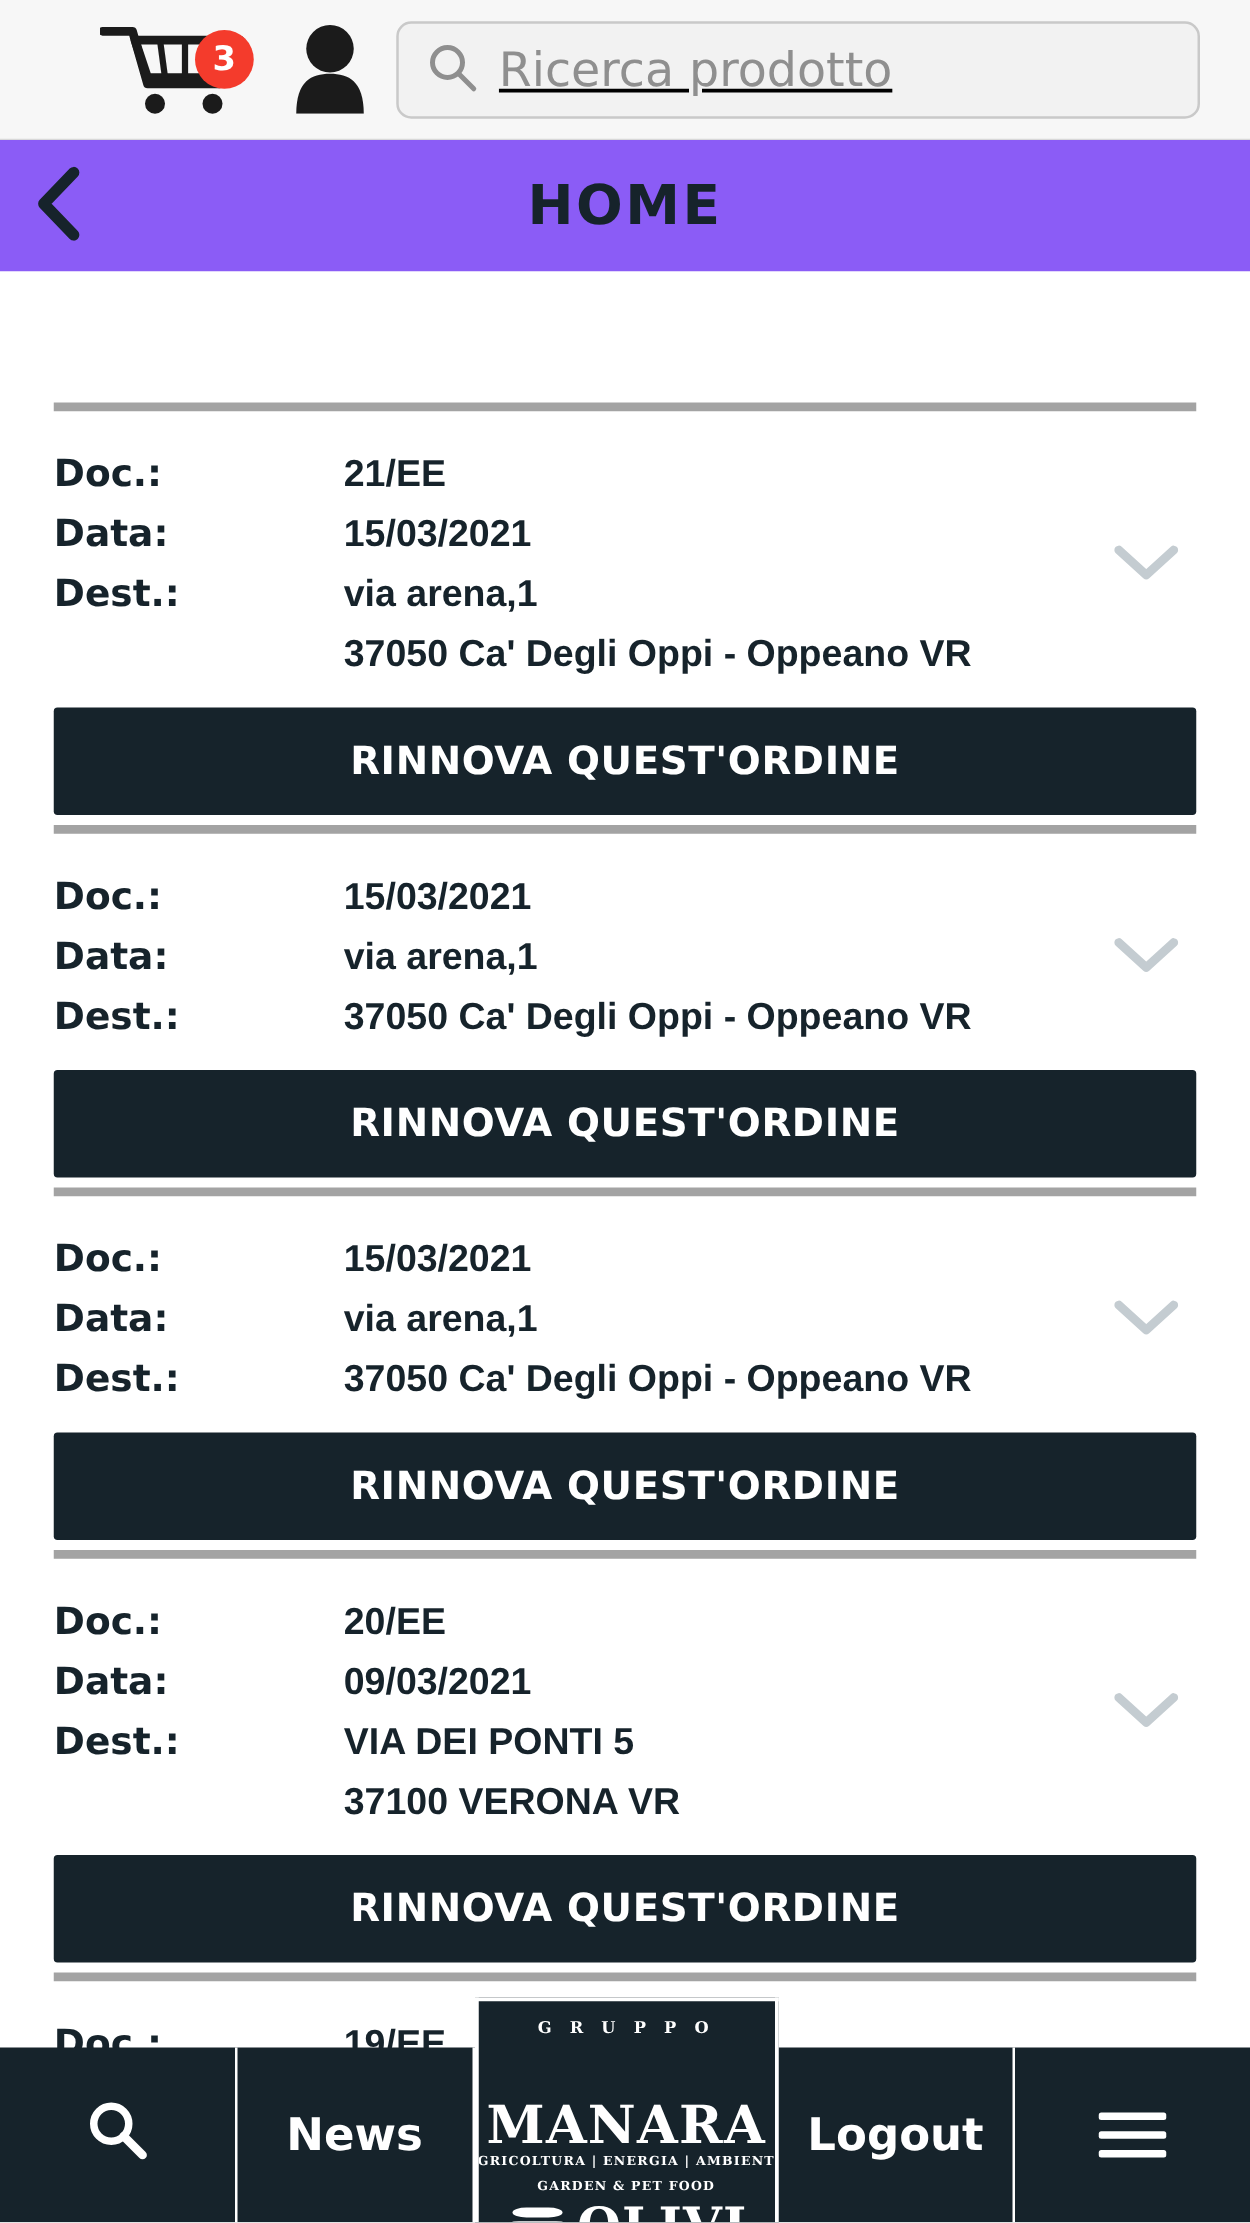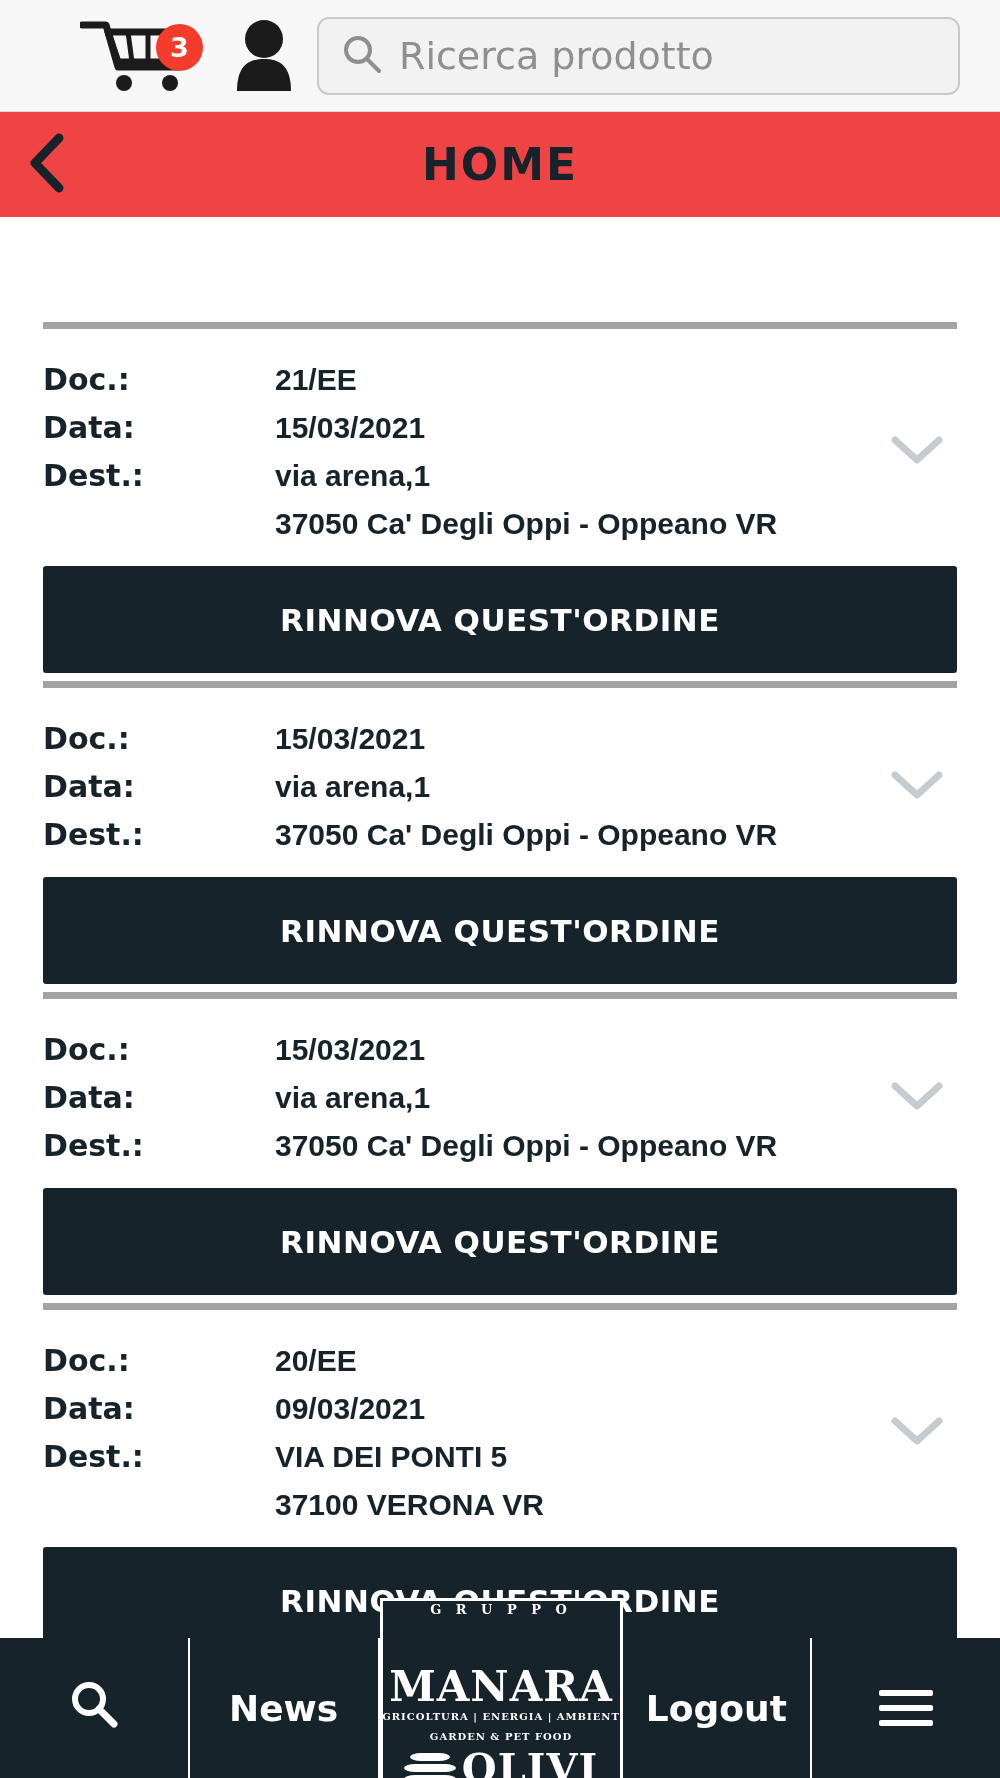--- a/index.html
+++ b/index.html
@@ -62,38 +62,39 @@
   .searchbox {
     flex: 1;
     height: 78px;
     margin-right: 20px;
     background: #f2f2f2;
     border: 2px solid #c9c9c9;
     border-radius: 12px;
     display: flex;
     align-items: center;
     padding: 0 22px;
+    text-decoration: underline;
   }
   .searchbox .mag { flex: 0 0 auto; margin-right: 16px; }
   .searchbox input {
     flex: 1;
     border: 0;
     outline: none;
     background: transparent;
     font-size: 38px;
     color: #8f8f8f;
     font-family: "DejaVu Sans", sans-serif;
   }
   .searchbox input::placeholder { color: #8f8f8f; }
 
   
   .header {
     position: relative;
     height: 105px;
-    background: #ef4444;
+    background: #8b5cf6;
     display: flex;
     align-items: center;
     justify-content: center;
     text-align: right;
   }
   .back-btn {
     position: absolute;
     left: 14px;
     top: 50%;
     transform: translateY(-50%);
@@ -153,21 +154,21 @@
     display: flex;
     align-items: center;
     justify-content: center;
     align-self: center;
     height: 100%;
     min-height: 140px;
     cursor: pointer;
   }
   .renew-btn {
     margin-top: 18px;
-    height: 107px;
+    height: 86px;
     background: #16232b;
     color: #ffffff;
     font-size: 31px;
     font-weight: bold;
     letter-spacing: 0.5px;
     display: flex;
     align-items: center;
     justify-content: center;
     border-radius: 3px;
     cursor: pointer;
@@ -216,21 +217,21 @@
     bottom: 0;
     width: 243px;
     height: 180px;
     background: #16232b;
     border-left: 3px solid #ffffff;
     border-right: 3px solid #ffffff;
     border-top: 3px solid #ffffff;
     display: flex;
     flex-direction: column;
     align-items: center;
-    justify-content: center;
+    justify-content: space-between;
     padding-top: 14px;
     overflow: hidden;
   }
   .logo-gruppo {
     color: #ffffff;
     font-size: 13px;
     letter-spacing: 5px;
     font-family: "DejaVu Serif", serif;
   }
   .logo-manara {

